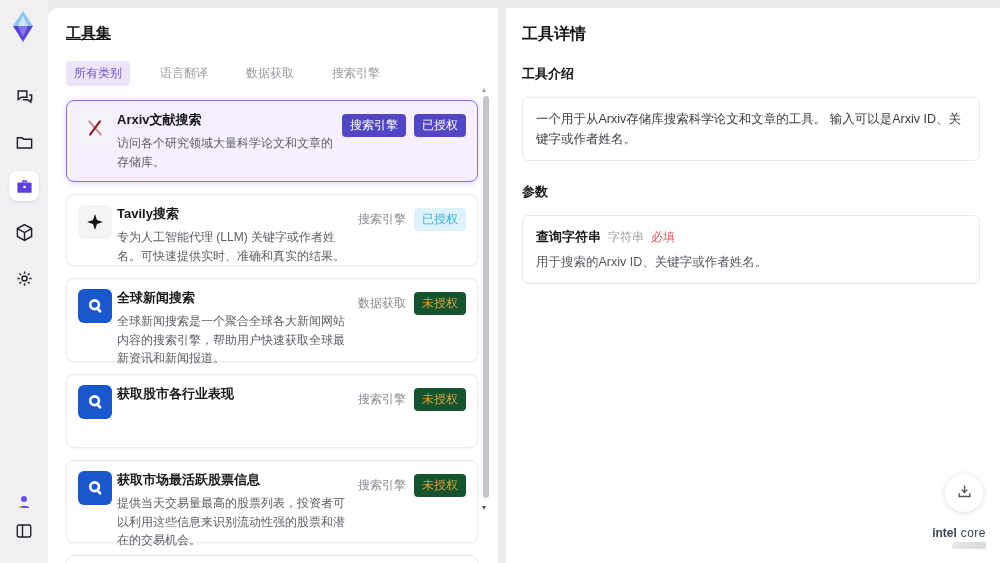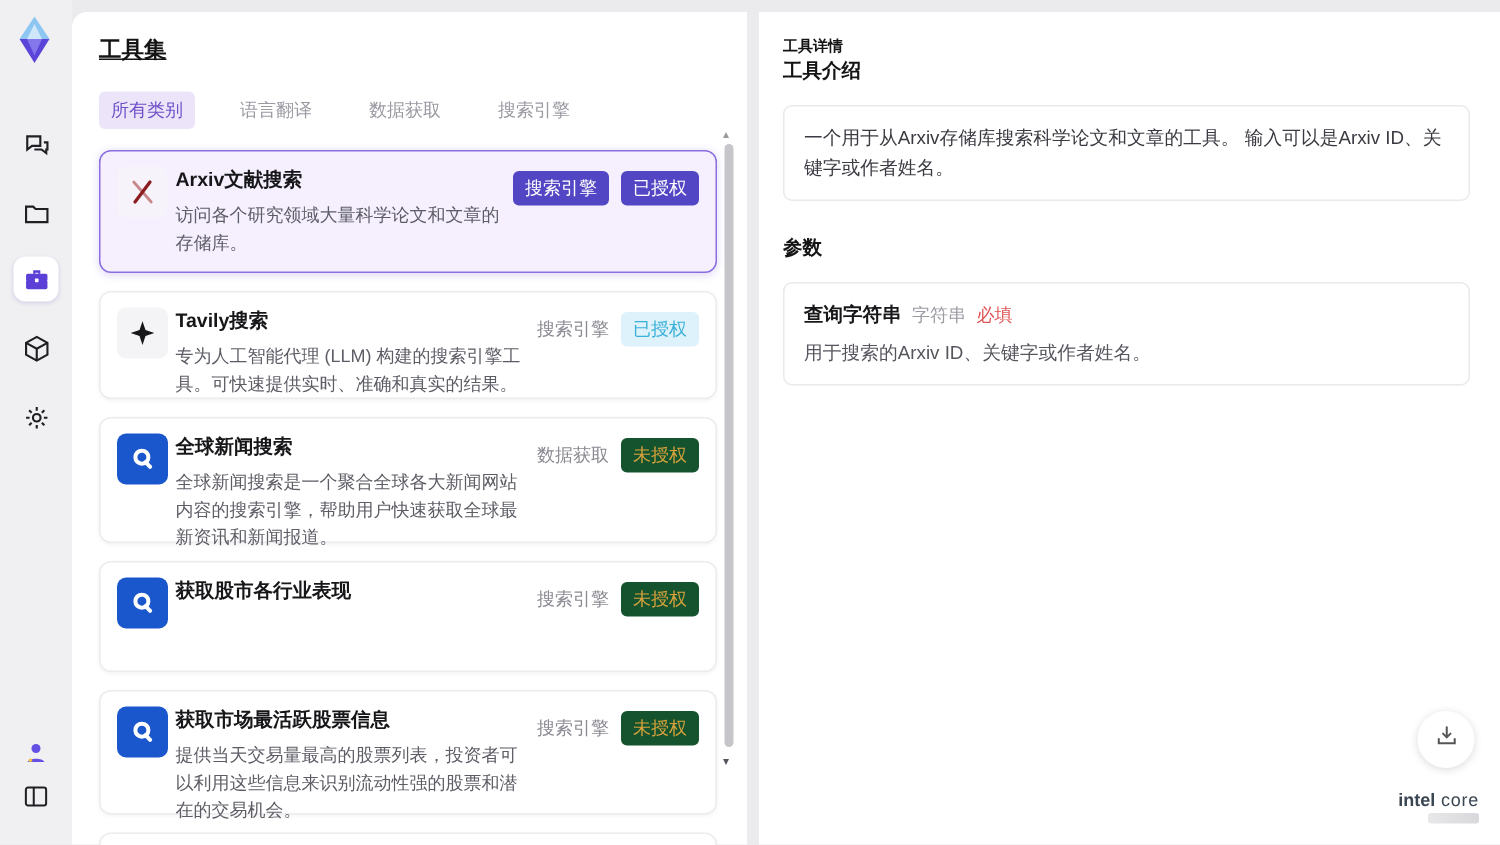--- a/index.html
+++ b/index.html
@@ -44,21 +44,21 @@
 
   
   .scrollbar { position:absolute; left:482px; top:88px; width:8px; height:432px; }
   .sb-up   { position:absolute; top:-2px; left:0; font-size:8px; color:#9a9a9a; line-height:8px; }
   .sb-thumb{ position:absolute; top:8px; left:1px; width:6px; height:402px; background:#c6c6ca; border-radius:3px; }
   .sb-down { position:absolute; top:416px; left:0; font-size:8px; color:#55555c; line-height:8px; }
 
   
   .detail-panel { position:absolute; left:506px; top:8px; right:0; bottom:0;
     background:#fff; padding:16px 20px 0 16px; }
-  .detail-title { font-size:10px; font-weight:bold; color:#141414; }
+  .detail-title { font-size:16px; font-weight:bold; color:#141414; margin-bottom:20px; }
   .section-h { font-size:13px; font-weight:bold; color:#141414; margin-bottom:14px; }
   .intro-card { border:1px solid #e9e9ee; border-radius:6px; padding:11px 13px;
     font-size:12.5px; color:#3a3a42; line-height:1.6; margin-bottom:22px; }
   .param-card { border:1px solid #e9e9ee; border-radius:6px; padding:12px 13px; }
   .param-line1 { display:flex; align-items:baseline; gap:7px; margin-bottom:8px; }
   .param-name { font-size:13px; font-weight:bold; color:#17171a; }
   .param-type { font-size:12px; color:#9a9aa2; }
   .param-req  { font-size:12px; color:#e05656; }
   .param-desc { font-size:12.5px; color:#55555e; }
 
@@ -176,21 +176,21 @@
     </div>
 
     <div class="tool-card" style="height:72px">
       <div class="tool-ic">
         <svg width="20" height="20" viewBox="0 0 24 24">
           <polygon points="12,2.5 14.4,9.6 21.5,12 14.4,14.4 12,21.5 9.6,14.4 2.5,12 9.6,9.6" fill="#17171a"></polygon>
         </svg>
       </div>
       <div class="tool-body">
         <div class="tool-name">Tavily搜索</div>
-        <div class="tool-desc">专为人工智能代理 (LLM) 构建的搜索引擎工具。可快速提供实时、准确和真实的结果。</div>
+        <div class="tool-desc">专为人工智能代理 (LLM) 关键字或作者姓名。可快速提供实时、准确和真实的结果。</div>
       </div>
       <div class="tool-tags">
         <span class="cat-plain">搜索引擎</span>
         <span class="badge blue">已授权</span>
       </div>
     </div>
 
     <div class="tool-card" style="height:84px">
       <div class="tool-ic blue">
         <svg width="20" height="20" viewBox="0 0 24 24" fill="none" stroke="#fff" stroke-width="3.2" stroke-linecap="round">

